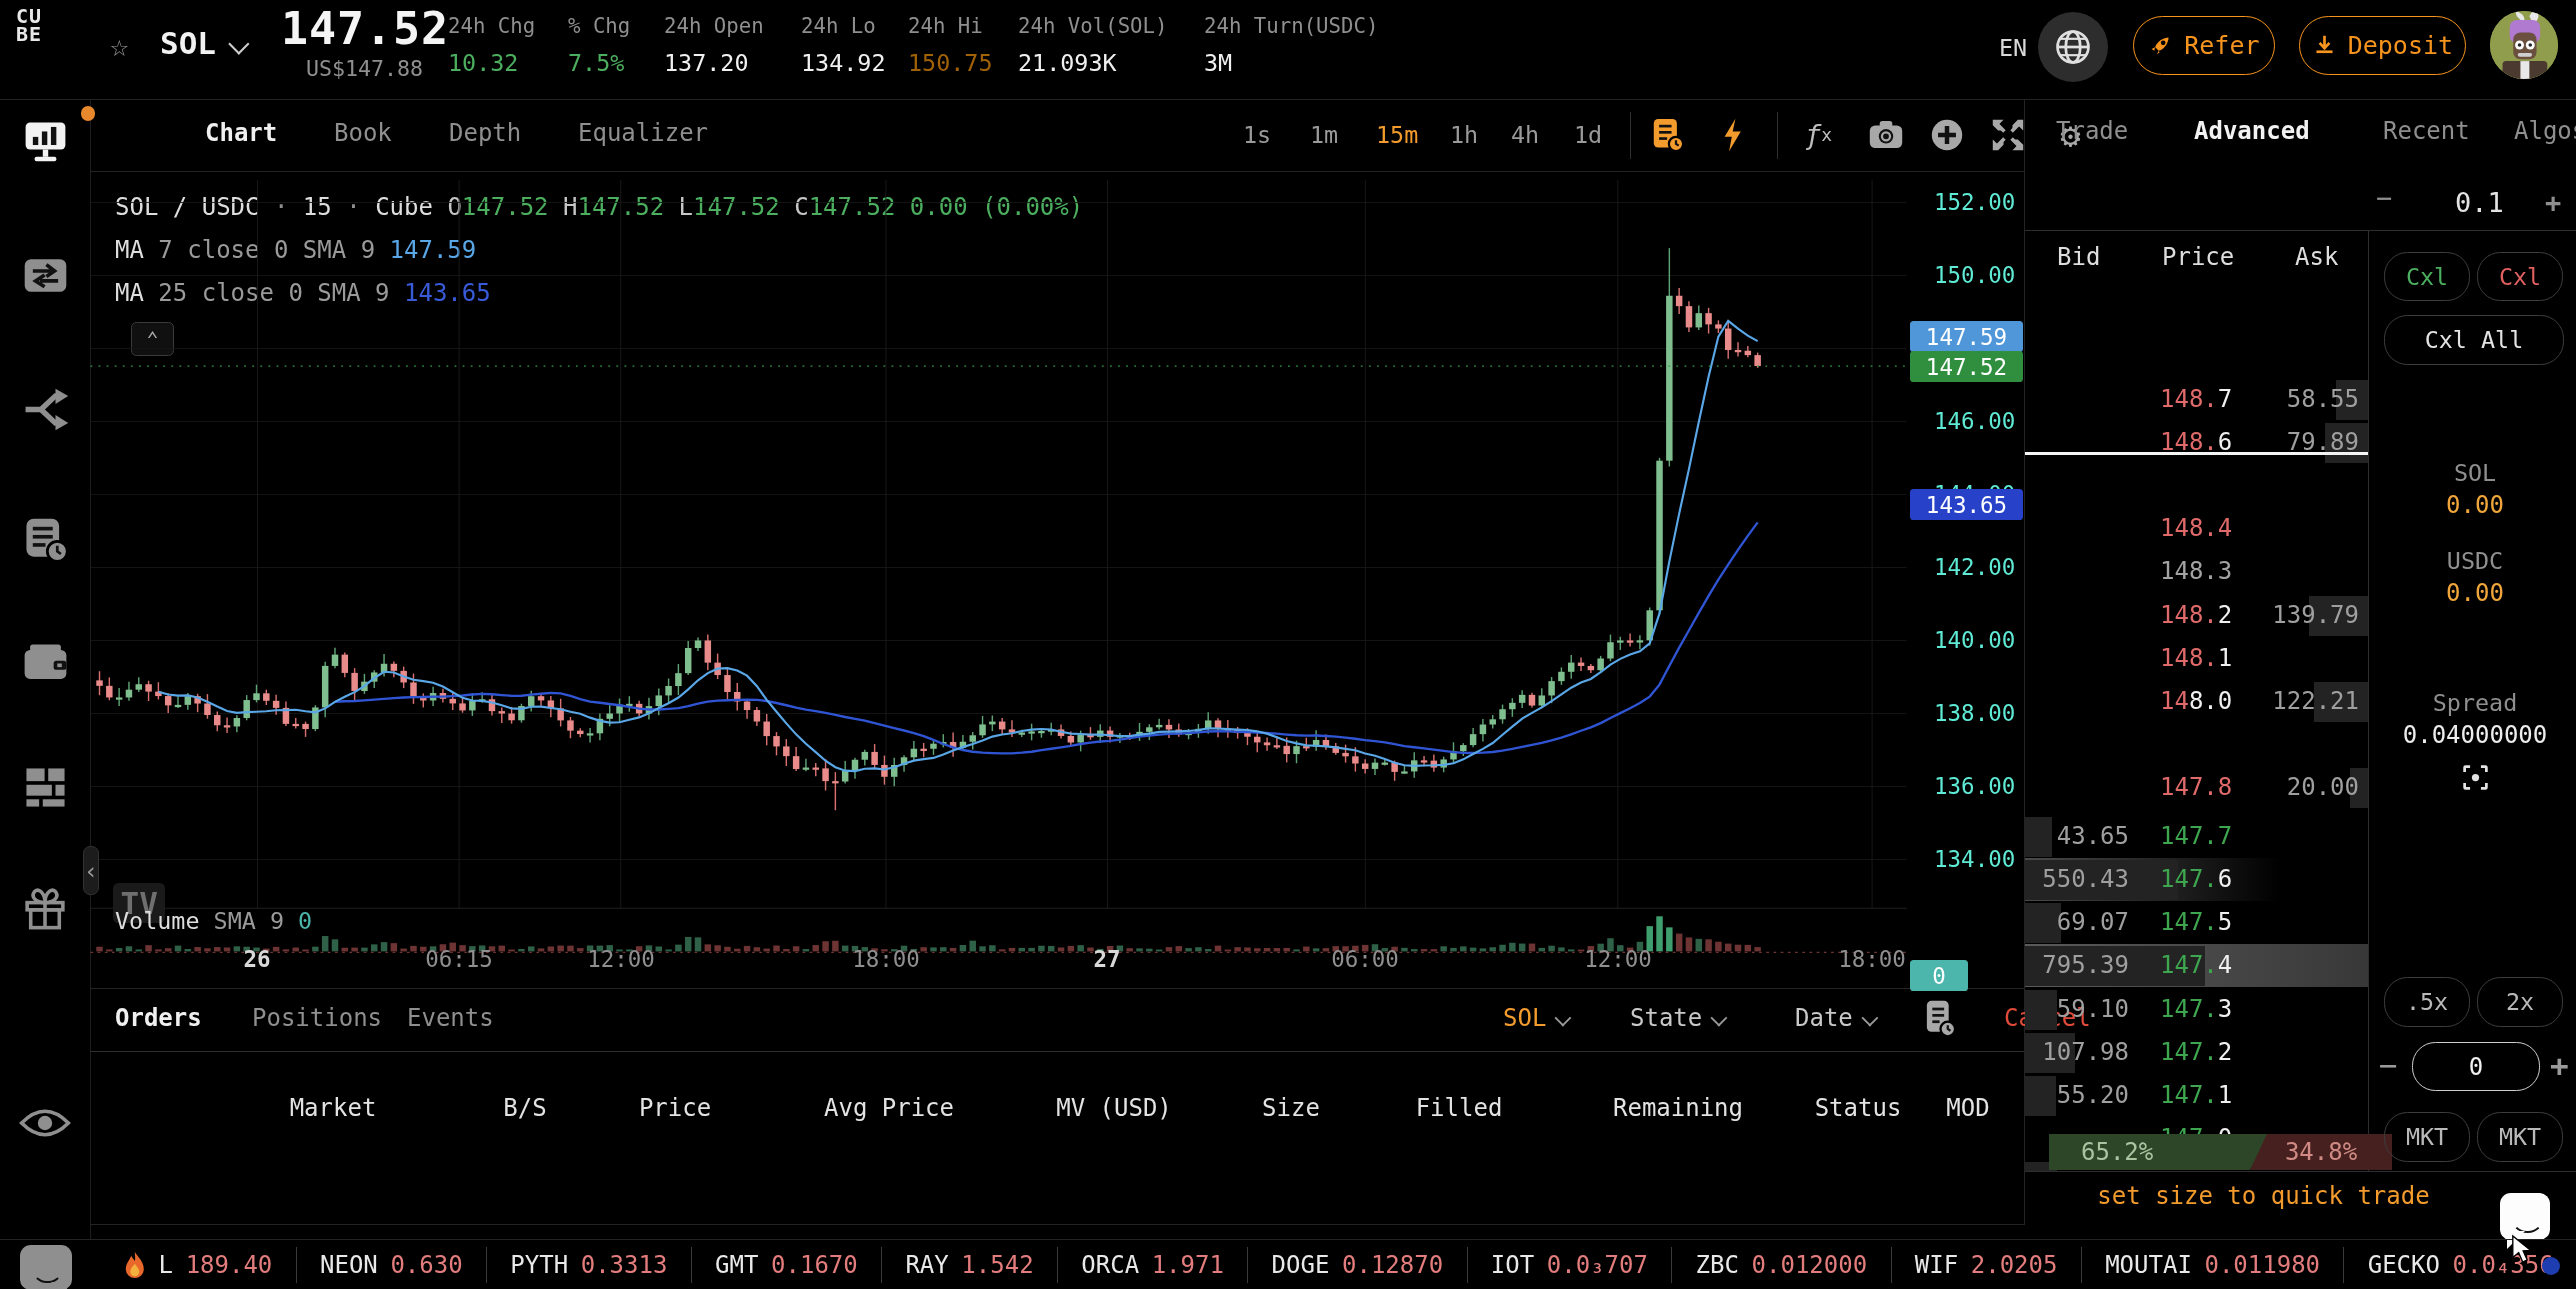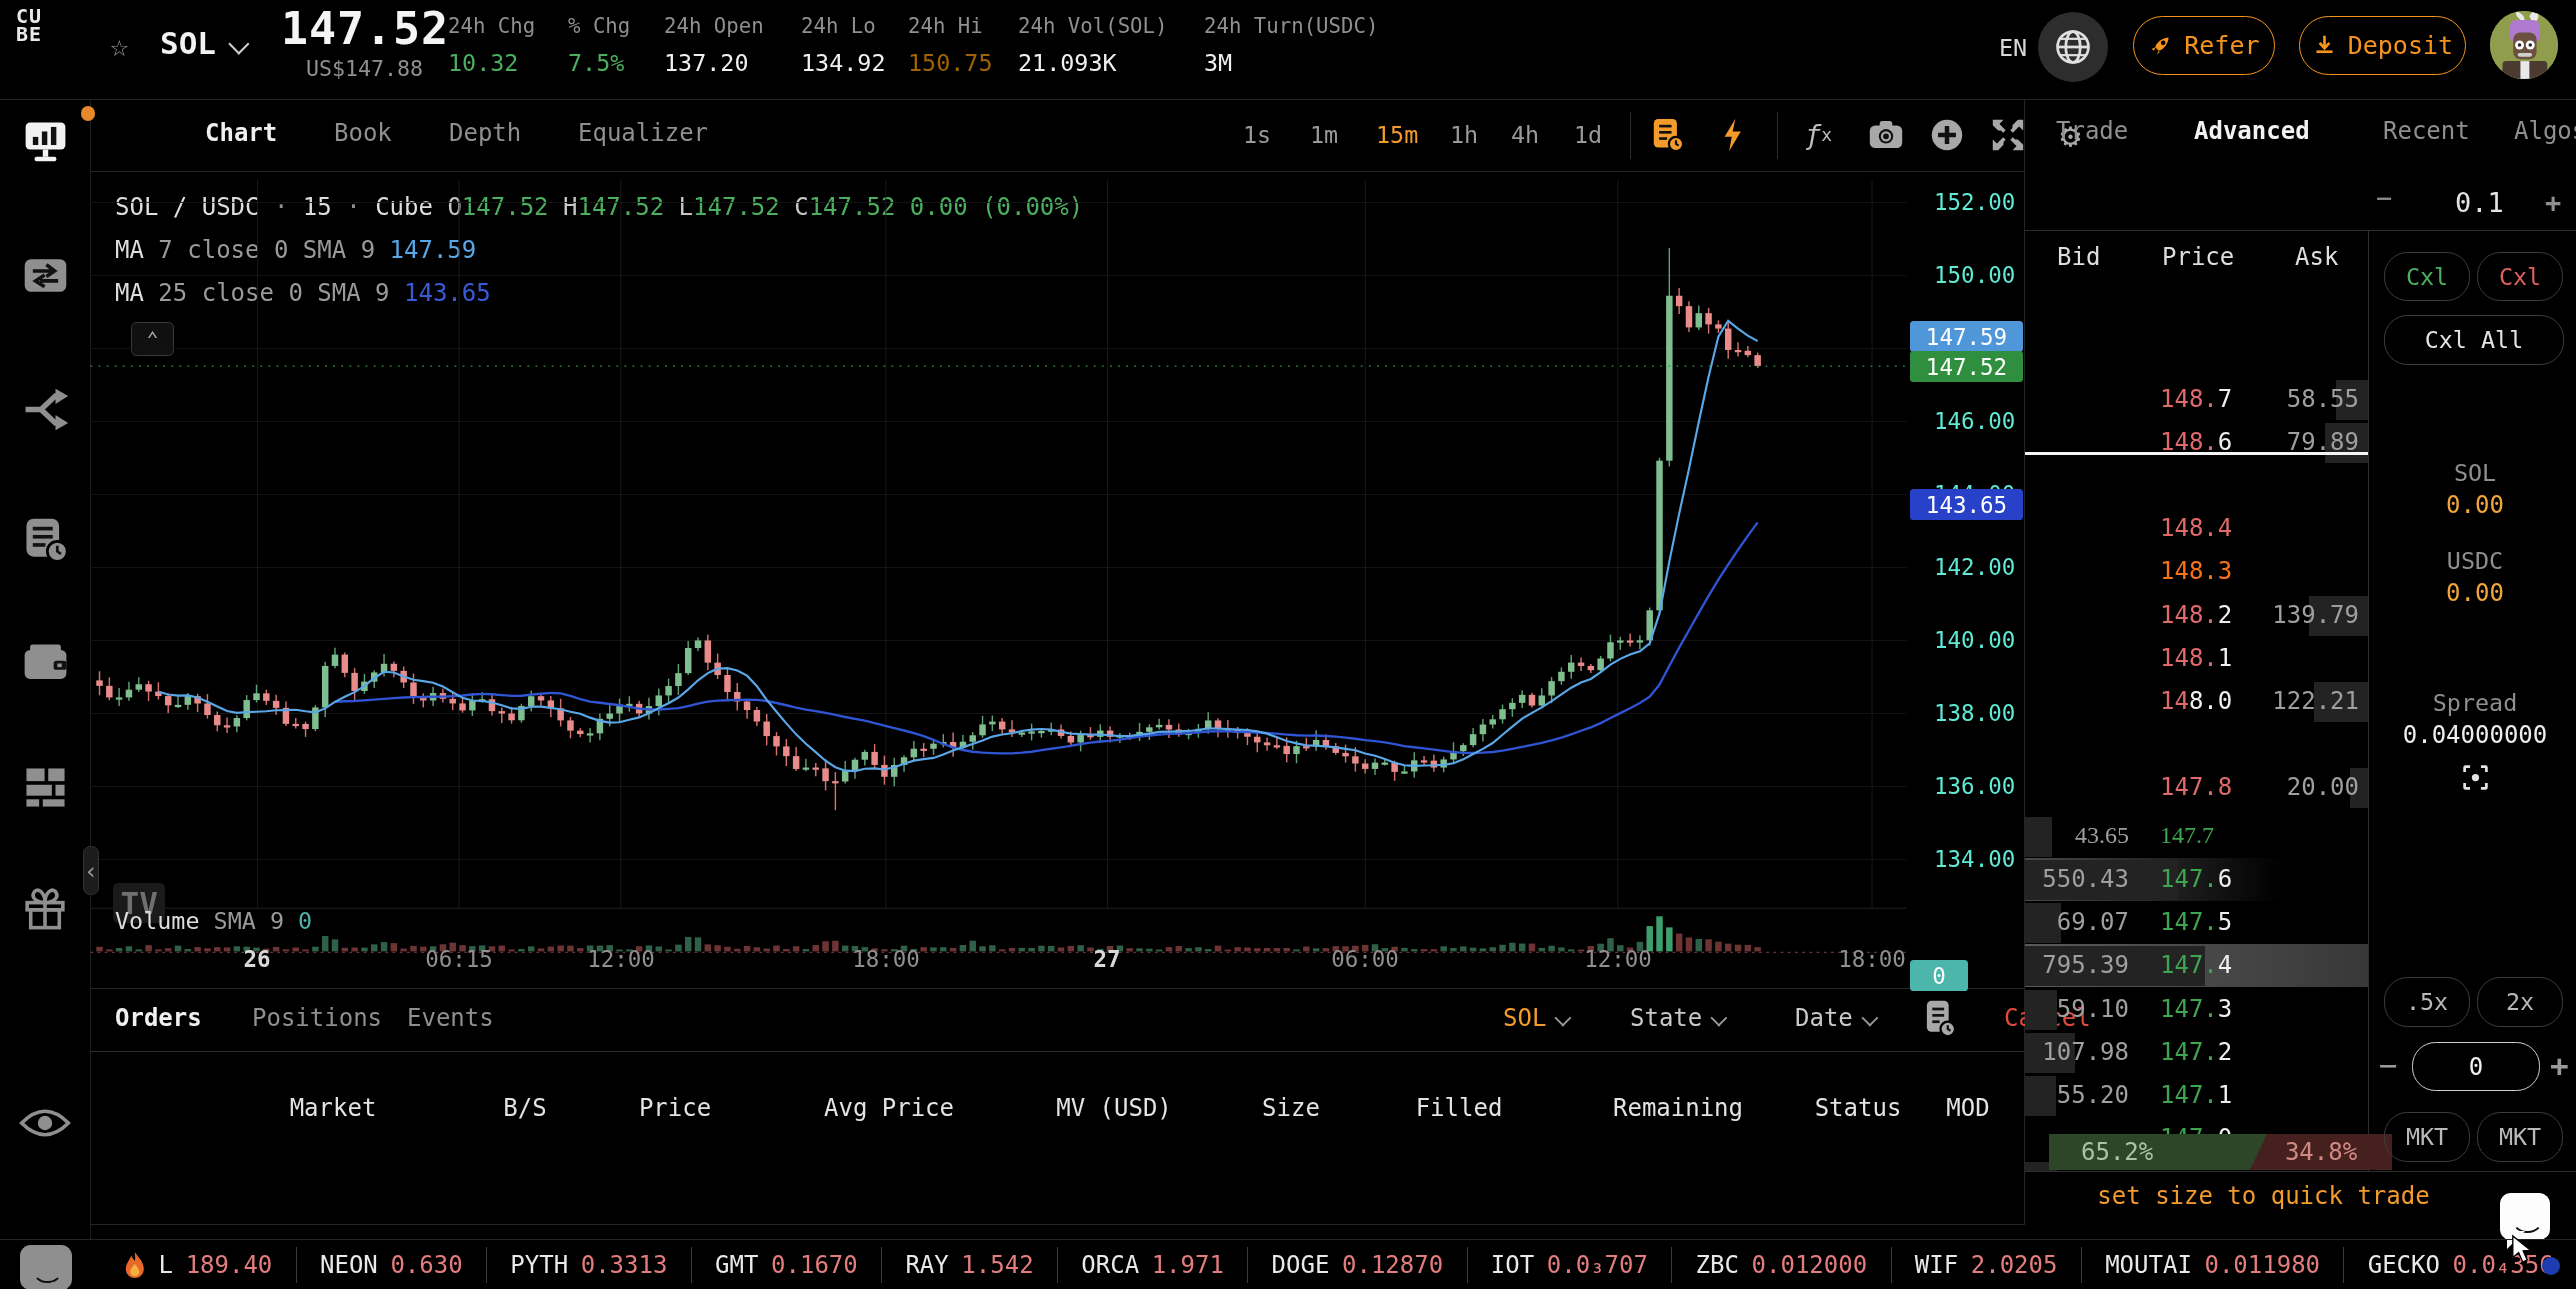--- a/index.html
+++ b/index.html
@@ -945,41 +945,41 @@
       </div>
       <div class="brow" style="top: 144px;">
         <div class="depthA" style="width: 43px;"></div>
         <div class="prc"><span style="color: rgb(224, 106, 106);">148.</span><span style="color: rgb(240, 240, 240);">6</span></div>
         <div class="ask">79.89</div>
       </div>
       <div class="brow" style="top: 230px;">
         <div class="prc"><span style="color: rgb(224, 106, 106);">148.4</span><span style="color: rgb(240, 240, 240);"></span></div>
       </div>
       <div class="brow" style="top: 273px;">
-        <div class="prc"><span style="color: #f97316; margin-top: 32px;">148.3</span><span style="color: rgb(240, 240, 240);"></span></div>
+        <div class="prc"><span style="color: #a3a3a3; margin-top: 32px;">148.3</span><span style="color: rgb(240, 240, 240);"></span></div>
       </div>
       <div class="brow" style="top: 317px;">
         <div class="depthA" style="width: 59px;"></div>
         <div class="prc"><span style="color: rgb(224, 106, 106);">148.</span><span style="color: rgb(240, 240, 240);">2</span></div>
         <div class="ask">139.79</div>
       </div>
       <div class="brow" style="top: 360px;">
         <div class="prc"><span style="color: rgb(224, 106, 106);">148.</span><span style="color: rgb(240, 240, 240);">1</span></div>
       </div>
       <div class="brow" style="top: 403px;">
         <div class="depthA" style="width: 54px;"></div>
         <div class="prc"><span style="color: rgb(224, 106, 106);">14</span><span style="color: rgb(240, 240, 240);">8.0</span></div>
         <div class="ask">122.21</div>
       </div>
       <div class="brow" style="top: 489px;">
         <div class="depthA" style="width: 18px;"></div>
         <div class="prc"><span style="color: rgb(224, 106, 106);">147.8</span><span style="color: rgb(240, 240, 240);"></span></div>
         <div class="ask">20.00</div>
       </div>
-      <div class="brow" style="top: 538px; font-family: Liberation Serif, serif;">
+      <div class="brow" style="top: 538px;">
         <div class="depthB" style="width: 27px;"></div>
         <div class="bid">43.65</div>
         <div class="prc"><span style="color: rgb(63, 166, 80);">147.7</span><span style="color: rgb(240, 240, 240);"></span></div>
       </div>
       <div class="brow" style="top: 581px; background: linear-gradient(to right, rgb(74, 74, 74), rgba(40, 40, 40, 0) 75%);">
         <div class="depthB" style="width: 153px;"></div>
         <div class="bid">550.43</div>
         <div class="prc"><span style="color: rgb(63, 166, 80);">147.</span><span style="color: rgb(240, 240, 240);">6</span></div>
       </div>
       <div class="brow" style="top: 624px;">

